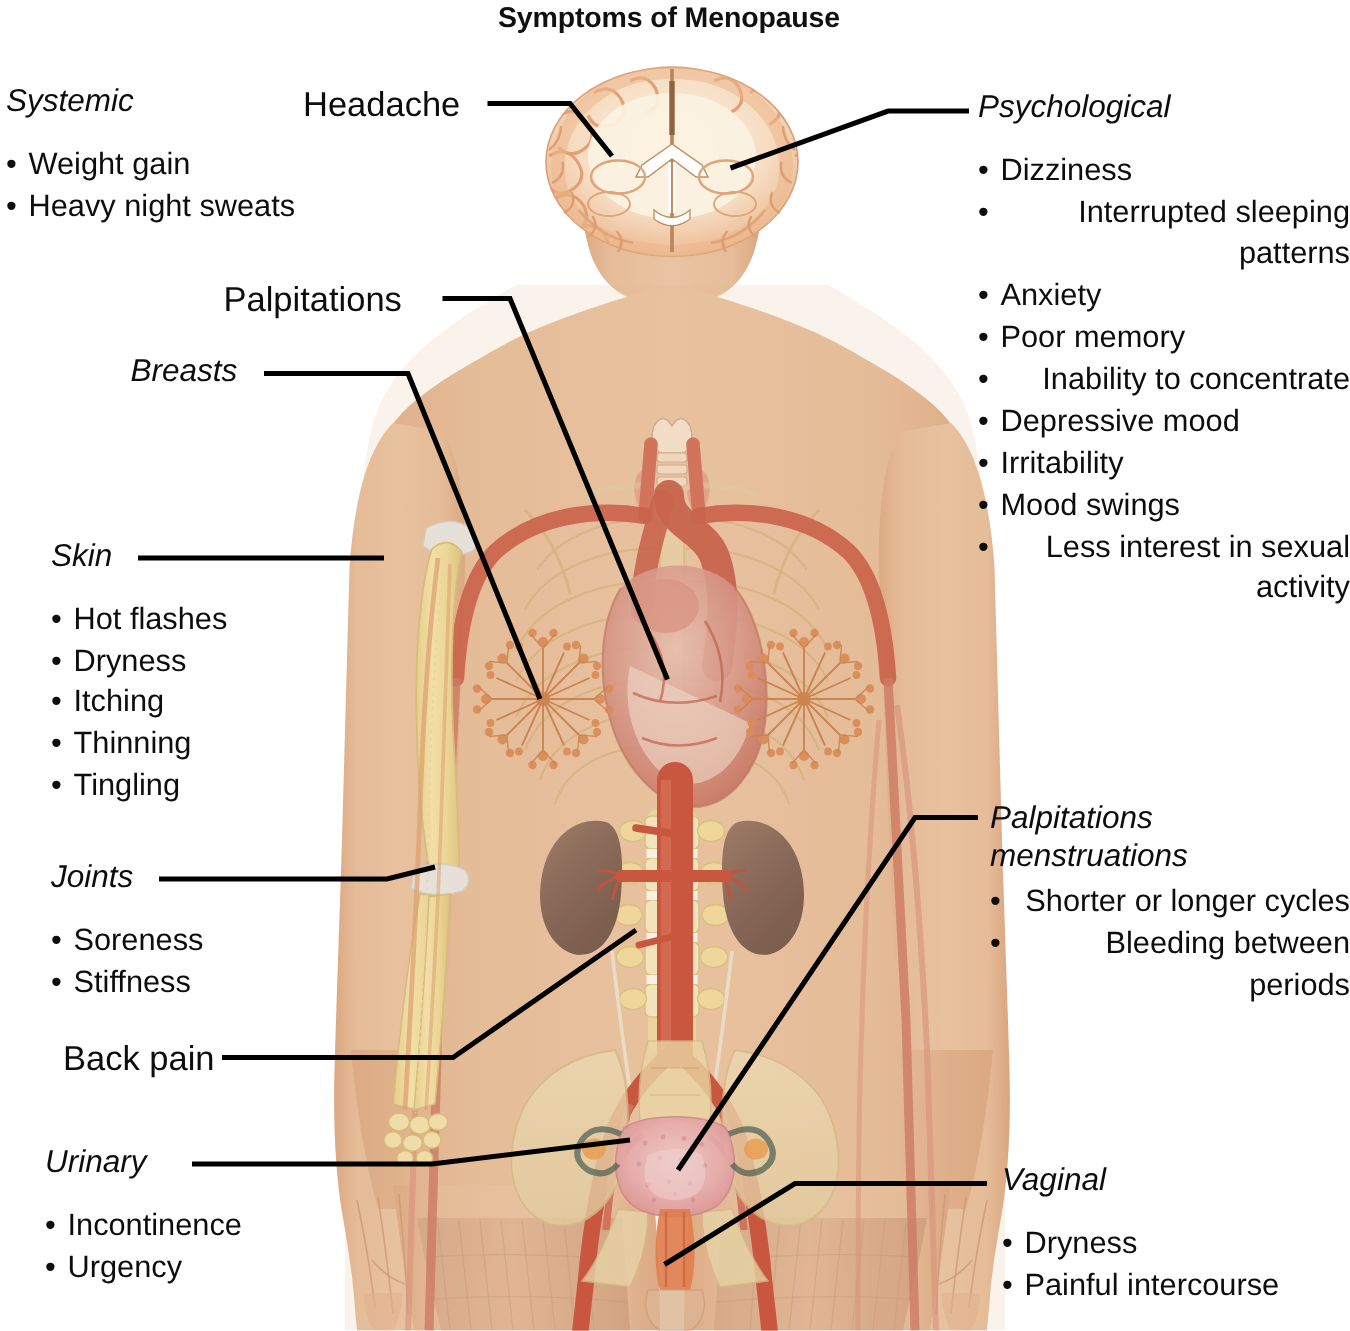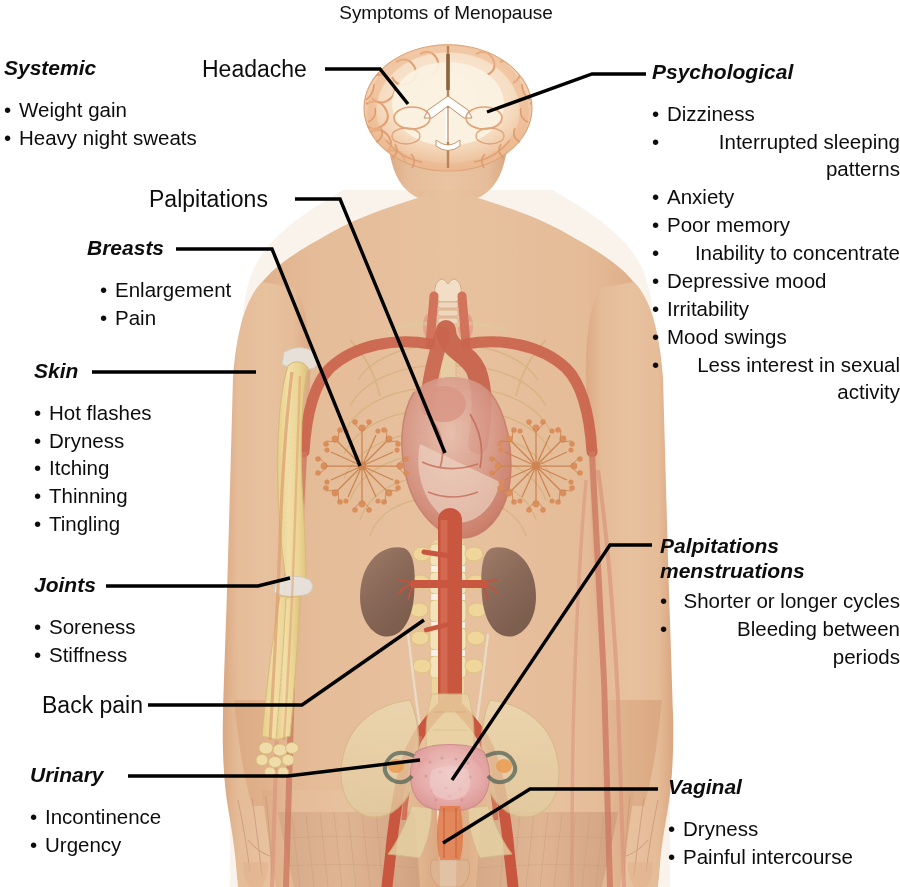--- a/index.html
+++ b/index.html
@@ -14,30 +14,30 @@
   }
 
   #stage { position:absolute; inset:0; }
 
   
   .title {
     position: absolute;
     top: 2px; left: 0; width: 892px;
     text-align: center;
     font-size: 19px;
-    font-weight: normal;
+    font-weight: bold;
     letter-spacing: -0.1px;
     color: #101010;
   }
 
   
   .lblock { position: absolute; }
   .head {
     font-style: italic;
-    font-weight: bold;
+    font-weight: normal;
     font-size: 21px;
     color: #0d0d0d;
     white-space: nowrap;
     line-height: 1.08;
   }
   .head.multi { white-space: normal; }
   .plain {
     font-size: 23px;
     color: #0d0d0d;
     white-space: nowrap;
@@ -654,24 +654,20 @@
   <div class="lblock" style="left:202px; top:57px;">
     <div class="plain">Headache</div>
   </div>
 
   <div class="lblock" style="left:149px; top:187px;">
     <div class="plain">Palpitations</div>
   </div>
 
   <div class="lblock" style="left:87px; top:237px;">
     <div class="head">Breasts</div>
-    <ul class="items indent">
-      <li>Enlargement</li>
-      <li>Pain</li>
-    </ul>
   </div>
 
   <div class="lblock" style="left:34px; top:360px;">
     <div class="head">Skin</div>
     <ul class="items">
       <li>Hot flashes</li>
       <li>Dryness</li>
       <li>Itching</li>
       <li>Thinning</li>
       <li>Tingling</li>

